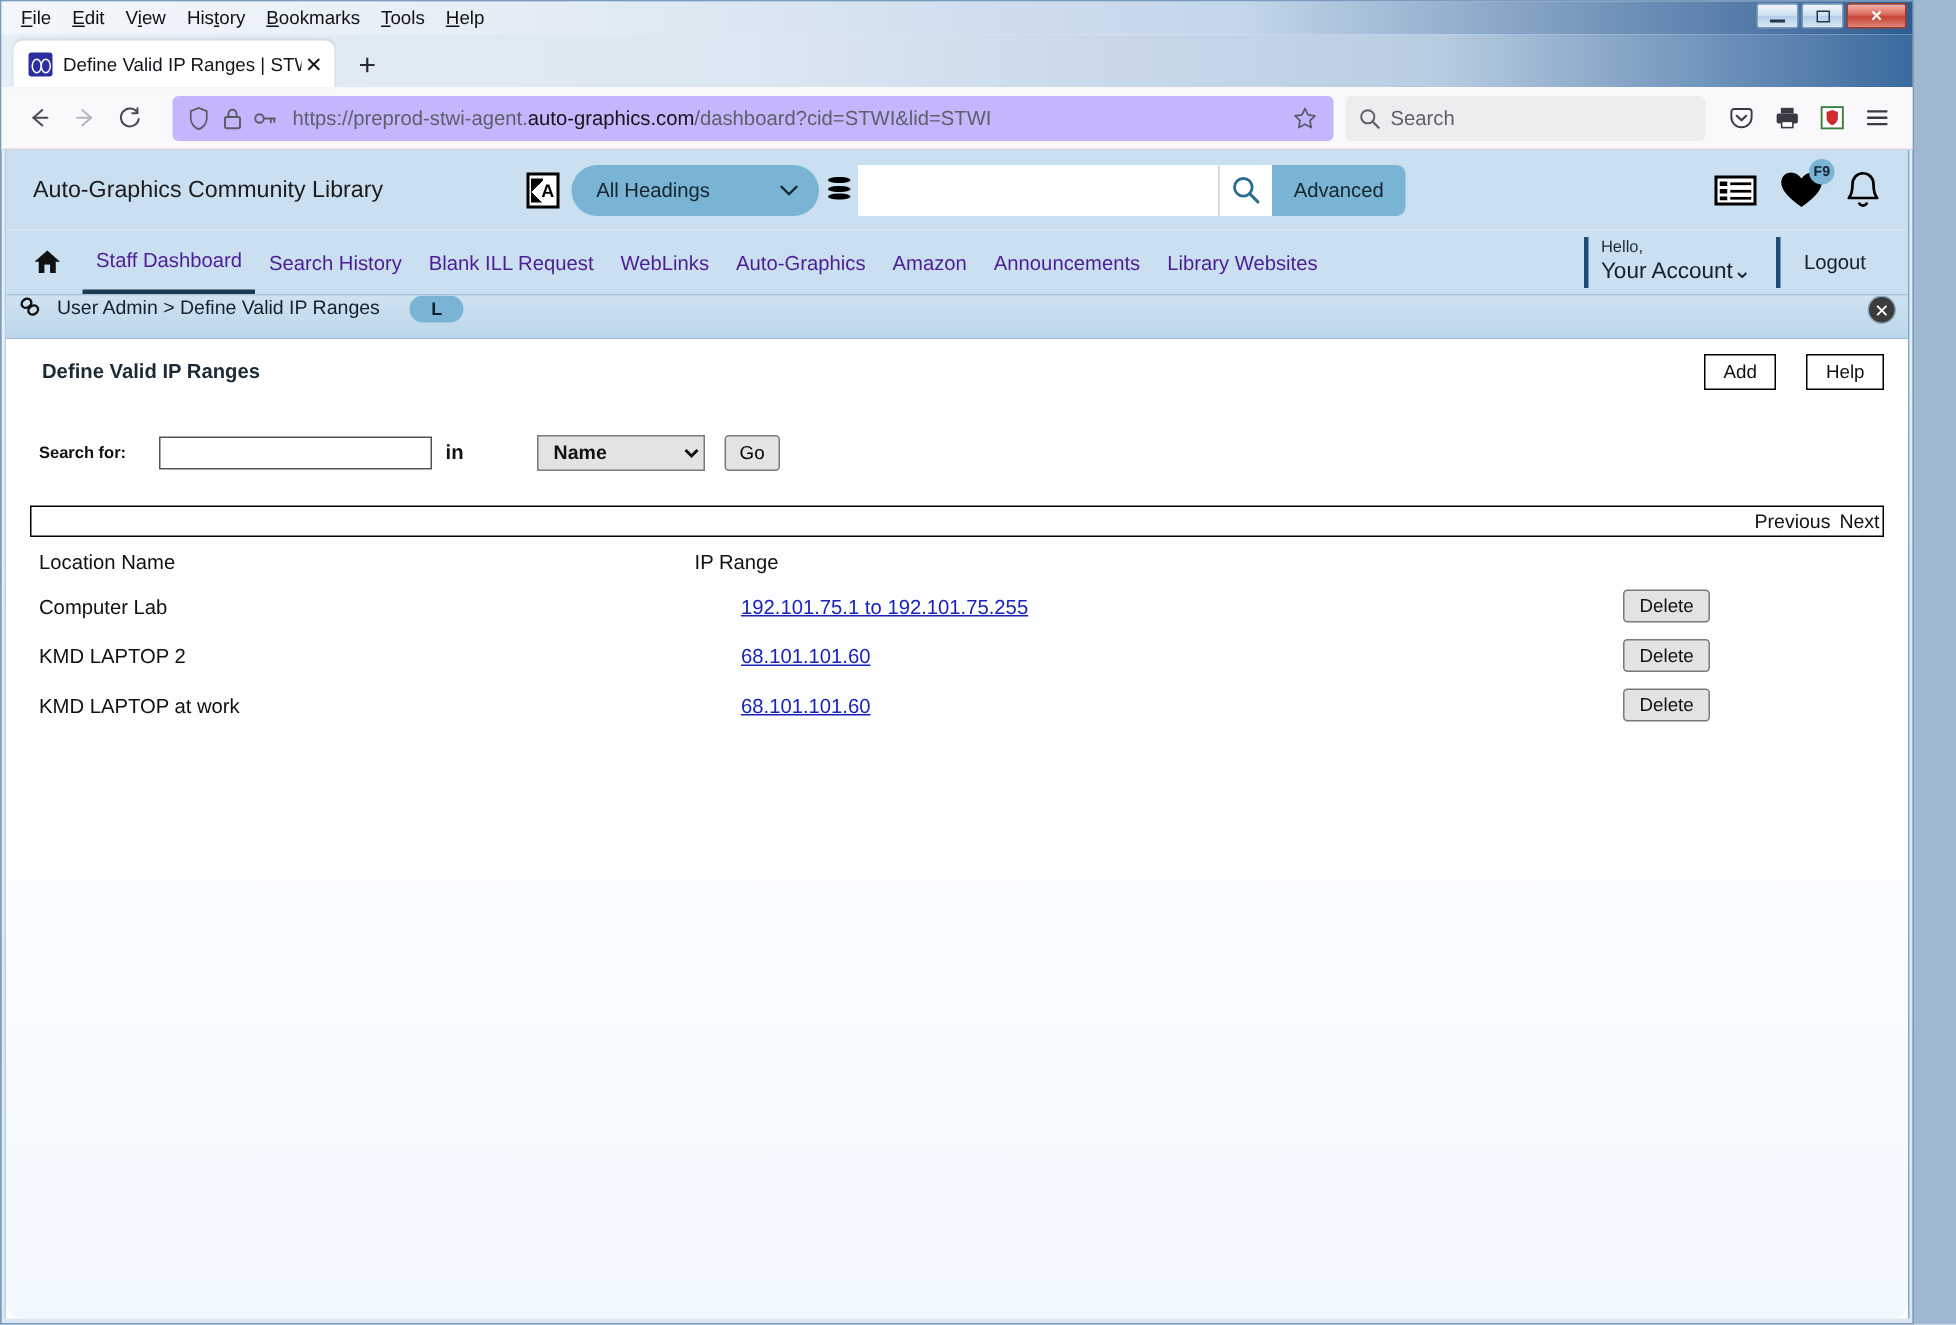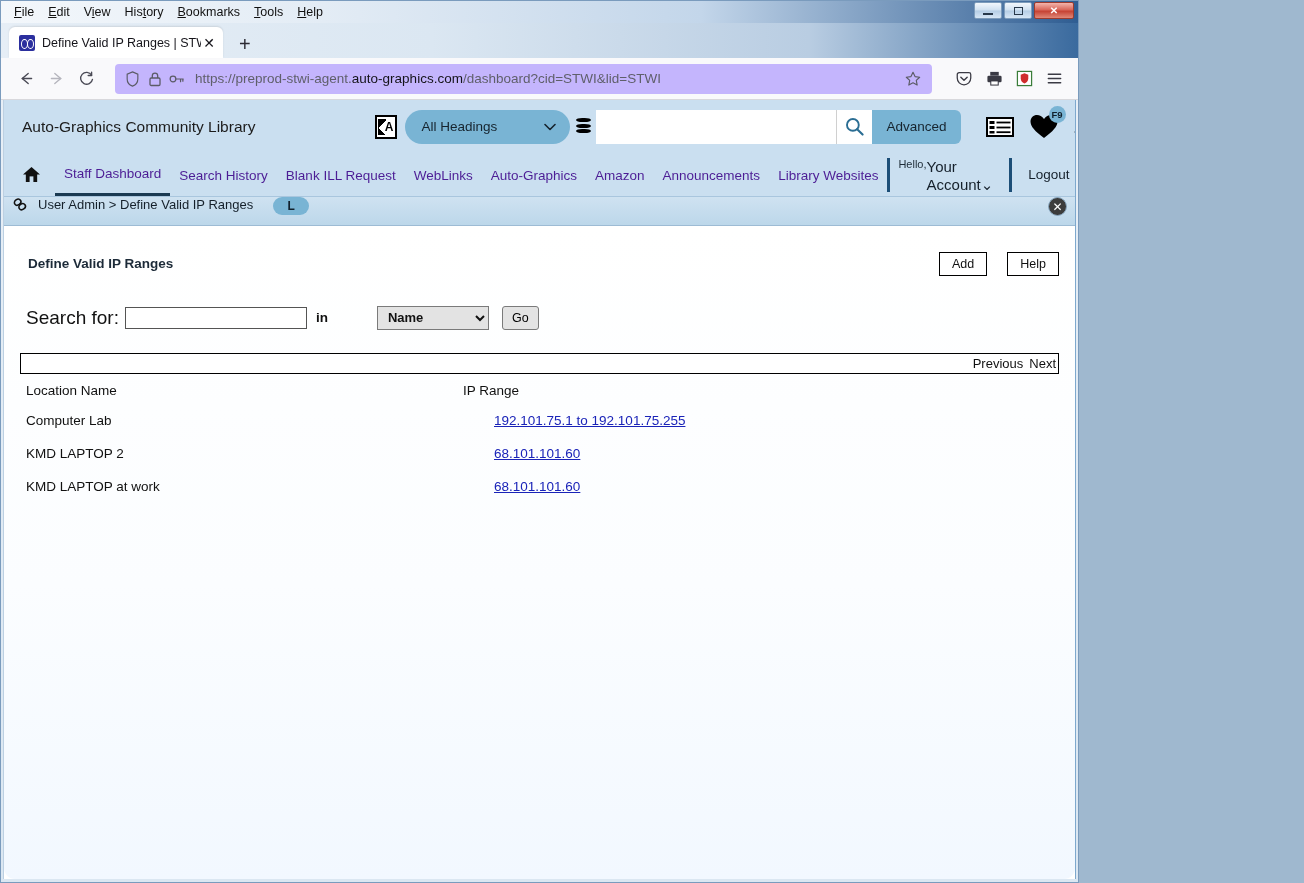--- a/index.html
+++ b/index.html
@@ -10,21 +10,21 @@
     font-family: "Liberation Sans", sans-serif;
   }
   body {
     background: #9fb8cf;
   }
 
   
   #window-frame {
     position: absolute;
     left: 0; top: 0;
-    width: 1079px; height: 883px;
+    width: 1276px; height: 883px;
     background: linear-gradient(to bottom, #e9f0f7 0%, #dbe7f2 100%);
     border: 1px solid #7a9bbd;
     display: flex;
     flex-direction: column;
   }
 
   
   #titlebar {
     height: 22px;
     background: linear-gradient(to right, #f3f7fb 0%, #e3ecf5 30%, #c3d6ea 65%, #2f5d92 100%);
@@ -221,21 +221,20 @@
   }
 
   
   #site-header {
     background: #cadff0;
     height: 53px;
     display: flex;
     align-items: center;
     padding: 0 18px;
     flex: none;
-    gap: 24px;
   }
   #site-title {
     font-size: 15.5px;
     color: #1c1c1c;
     white-space: nowrap;
   }
   #search-cluster {
     display: flex;
     align-items: center;
     margin-left: 96px;
@@ -365,21 +364,21 @@
   #account-area {
     margin-left: auto;
     display: flex;
     align-items: stretch;
     height: 34px;
   }
   #account-block {
     border-left: 3px solid #1c4e77;
     padding: 0 16px 0 8px;
     display: flex;
-    flex-direction: row;
+    flex-direction: column;
     justify-content: center;
     cursor: pointer;
   }
   #account-hello { font-size: 11px; color:#1d2b36; line-height:13px;}
   #account-name { font-size: 15px; color:#15202b; line-height:18px;}
   #logout-block {
     border-left: 3px solid #1c4e77;
     padding: 0 10px 0 16px;
     display: flex; align-items: center;
     cursor: pointer;
@@ -417,21 +416,21 @@
     font-size: 12px;
     display: flex; align-items: center; justify-content: center;
     cursor: pointer;
     border: 1px solid #8aa8c0;
   }
 
   
   #content {
     flex: 1;
     background: linear-gradient(to bottom, #ffffff 0%, #fbfdff 55%, #f2f8ff 100%);
-    padding: 26px 16px 0 16px;
+    padding: 10px 16px 0 16px;
     position: relative;
     overflow: hidden;
     border-radius: 11px;
   }
   #content-header {
     display: flex;
     align-items: flex-start;
     margin-bottom: 18px;
   }
   #page-title {
@@ -457,24 +456,24 @@
     min-width: 40px;
   }
 
   
   #search-row {
     display: flex;
     align-items: center;
     margin: 0 0 12px 6px;
   }
   #search-for-label {
-    font-size: 19px;
-    font-weight: normal;
+    font-size: 11px;
+    font-weight: bold;
     color: #111;
-    margin-right: 6px;
+    margin-right: 22px;
   }
   #search-for-input {
     width: 182px;
     height: 22px;
     border: 1px solid #545454;
     font-size: 13px;
     padding: 0 4px;
     font-family: "Liberation Sans", sans-serif;
     outline: none;
   }
@@ -644,20 +643,27 @@
           </svg>
       </div>
       <div id="url-text"><span>https://preprod-stwi-agent.</span><span class="host">auto-graphics.com</span><span>/dashboard?cid=STWI&amp;lid=STWI</span></div>
       <div id="bookmark-star">
         <svg width="16" height="16" viewBox="0 0 18 18">
             <path d="M9 1.5 L11.3 6.3 L16.5 7 L12.7 10.6 L13.7 15.8 L9 13.3 L4.3 15.8 L5.3 10.6 L1.5 7 L6.7 6.3 Z" fill="none" stroke="currentColor" stroke-width="1.3" stroke-linejoin="round"></path>
           </svg>
       </div>
     </div>
 
+    <div id="searchbar">
+      <svg width="14" height="14" viewBox="0 0 16 16">
+          <circle cx="6.7" cy="6.7" r="5" fill="none" stroke="#5f5f6a" stroke-width="1.5"></circle>
+          <path d="M10.4 10.4 L15 15" stroke="#5f5f6a" stroke-width="1.7" stroke-linecap="round"></path>
+        </svg>
+      <span class="ph">Search</span>
+    </div>
 
     <div id="nav-right">
       <div class="toolicon">
         <svg width="18" height="18" viewBox="0 0 20 20">
             <path d="M2.5 5 A2 2 0 0 1 4.5 3 H15.5 A2 2 0 0 1 17.5 5 V9 A7.5 7.5 0 0 1 2.5 9 Z" fill="none" stroke="currentColor" stroke-width="1.4"></path>
             <path d="M6.5 8 L10 11.3 L13.5 8" fill="none" stroke="currentColor" stroke-width="1.6" stroke-linecap="round" stroke-linejoin="round"></path>
           </svg>
       </div>
       <div class="toolicon">
         <svg width="17" height="17" viewBox="0 0 18 18">

